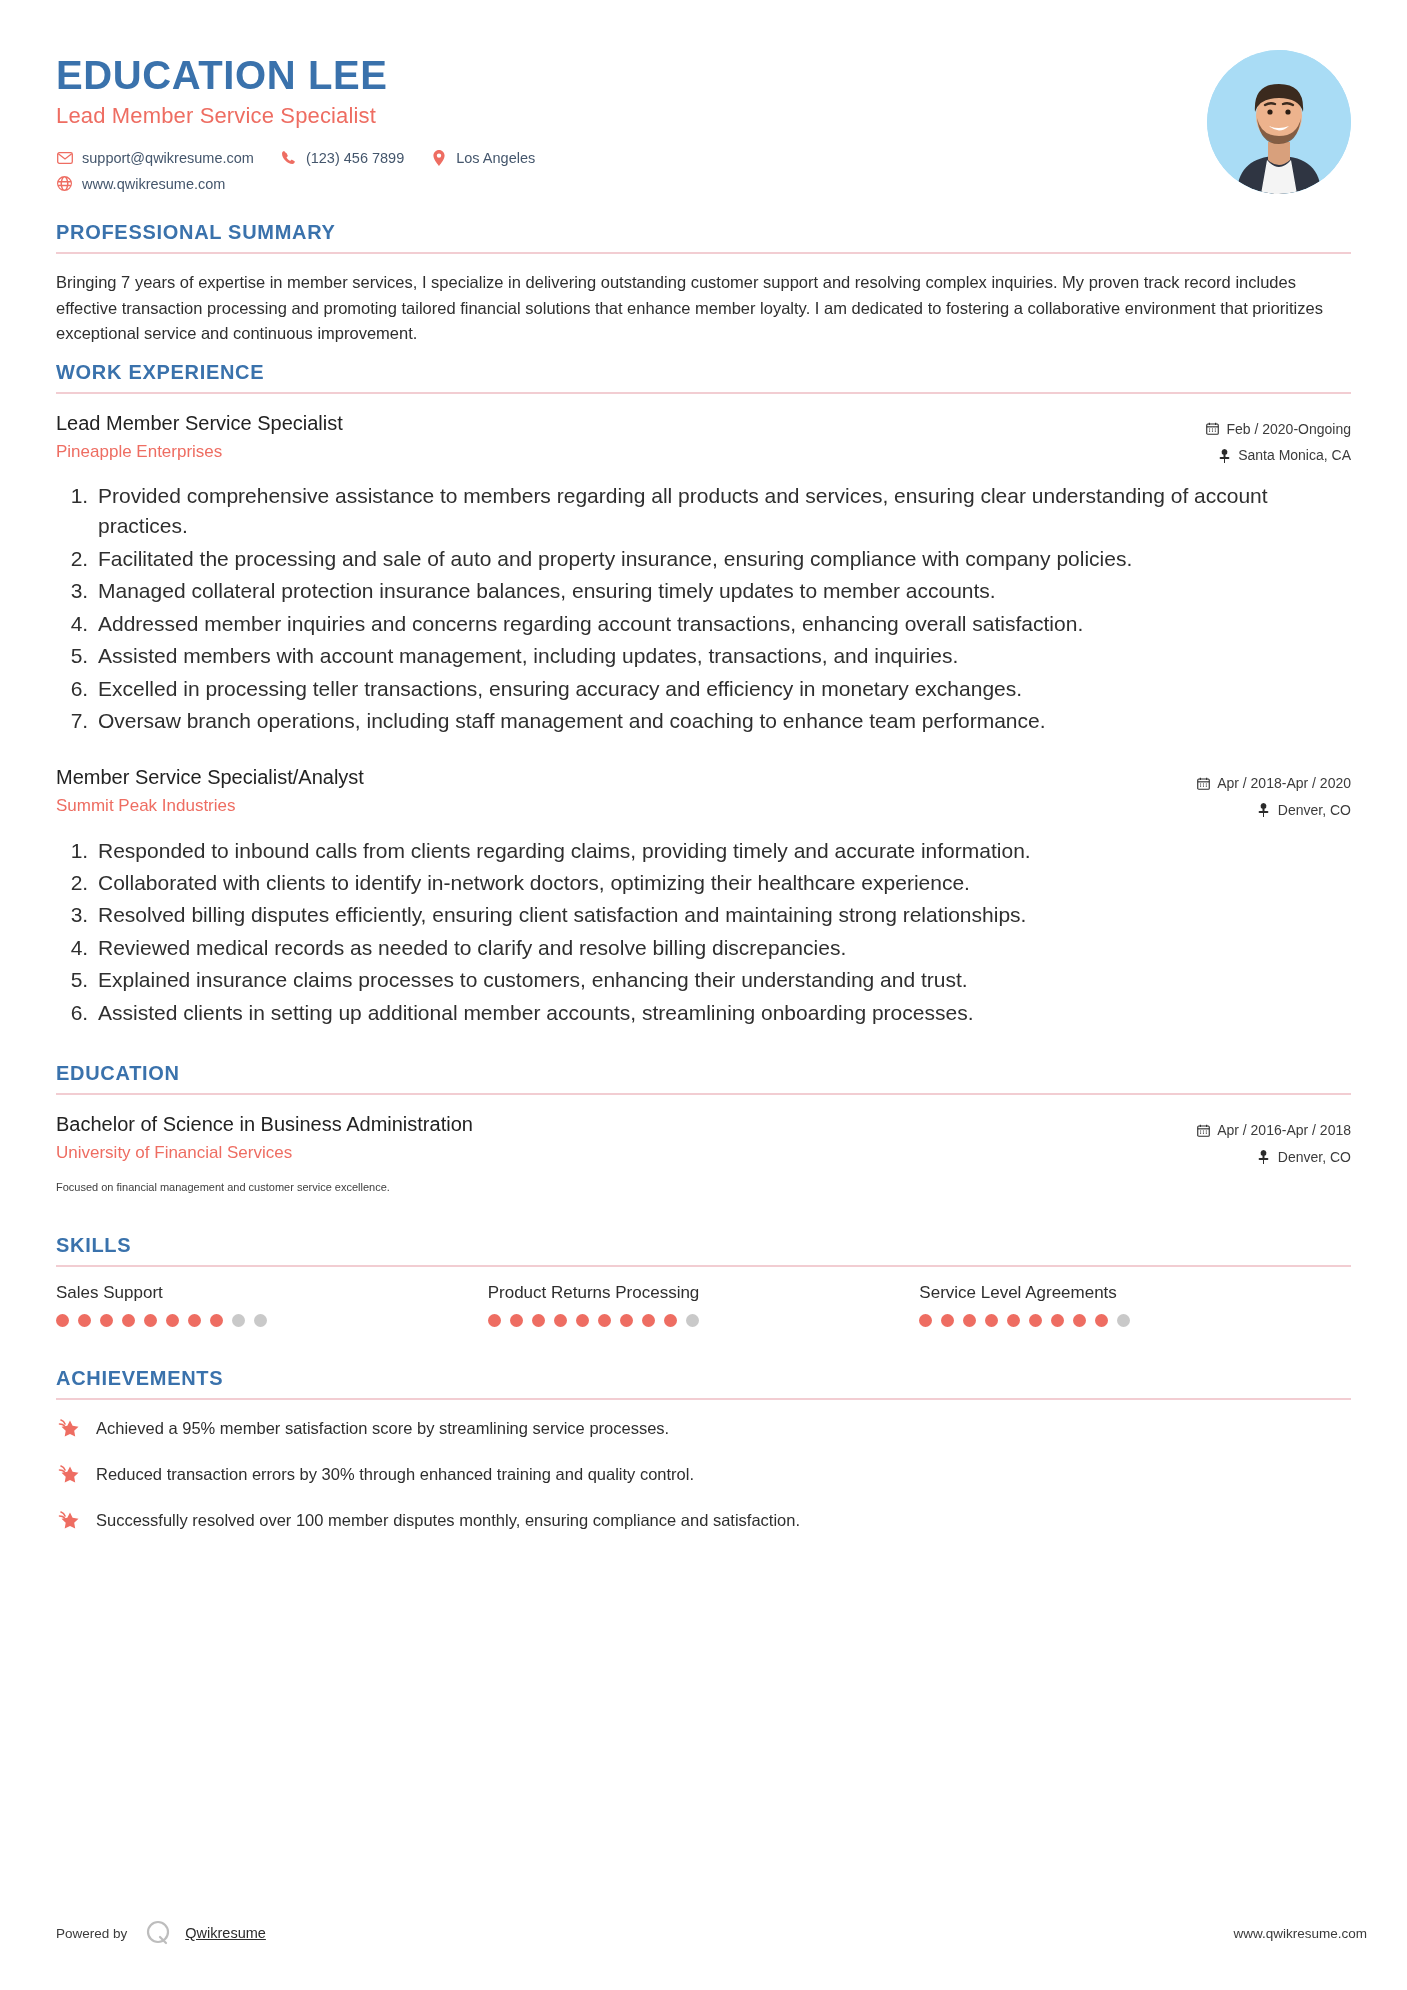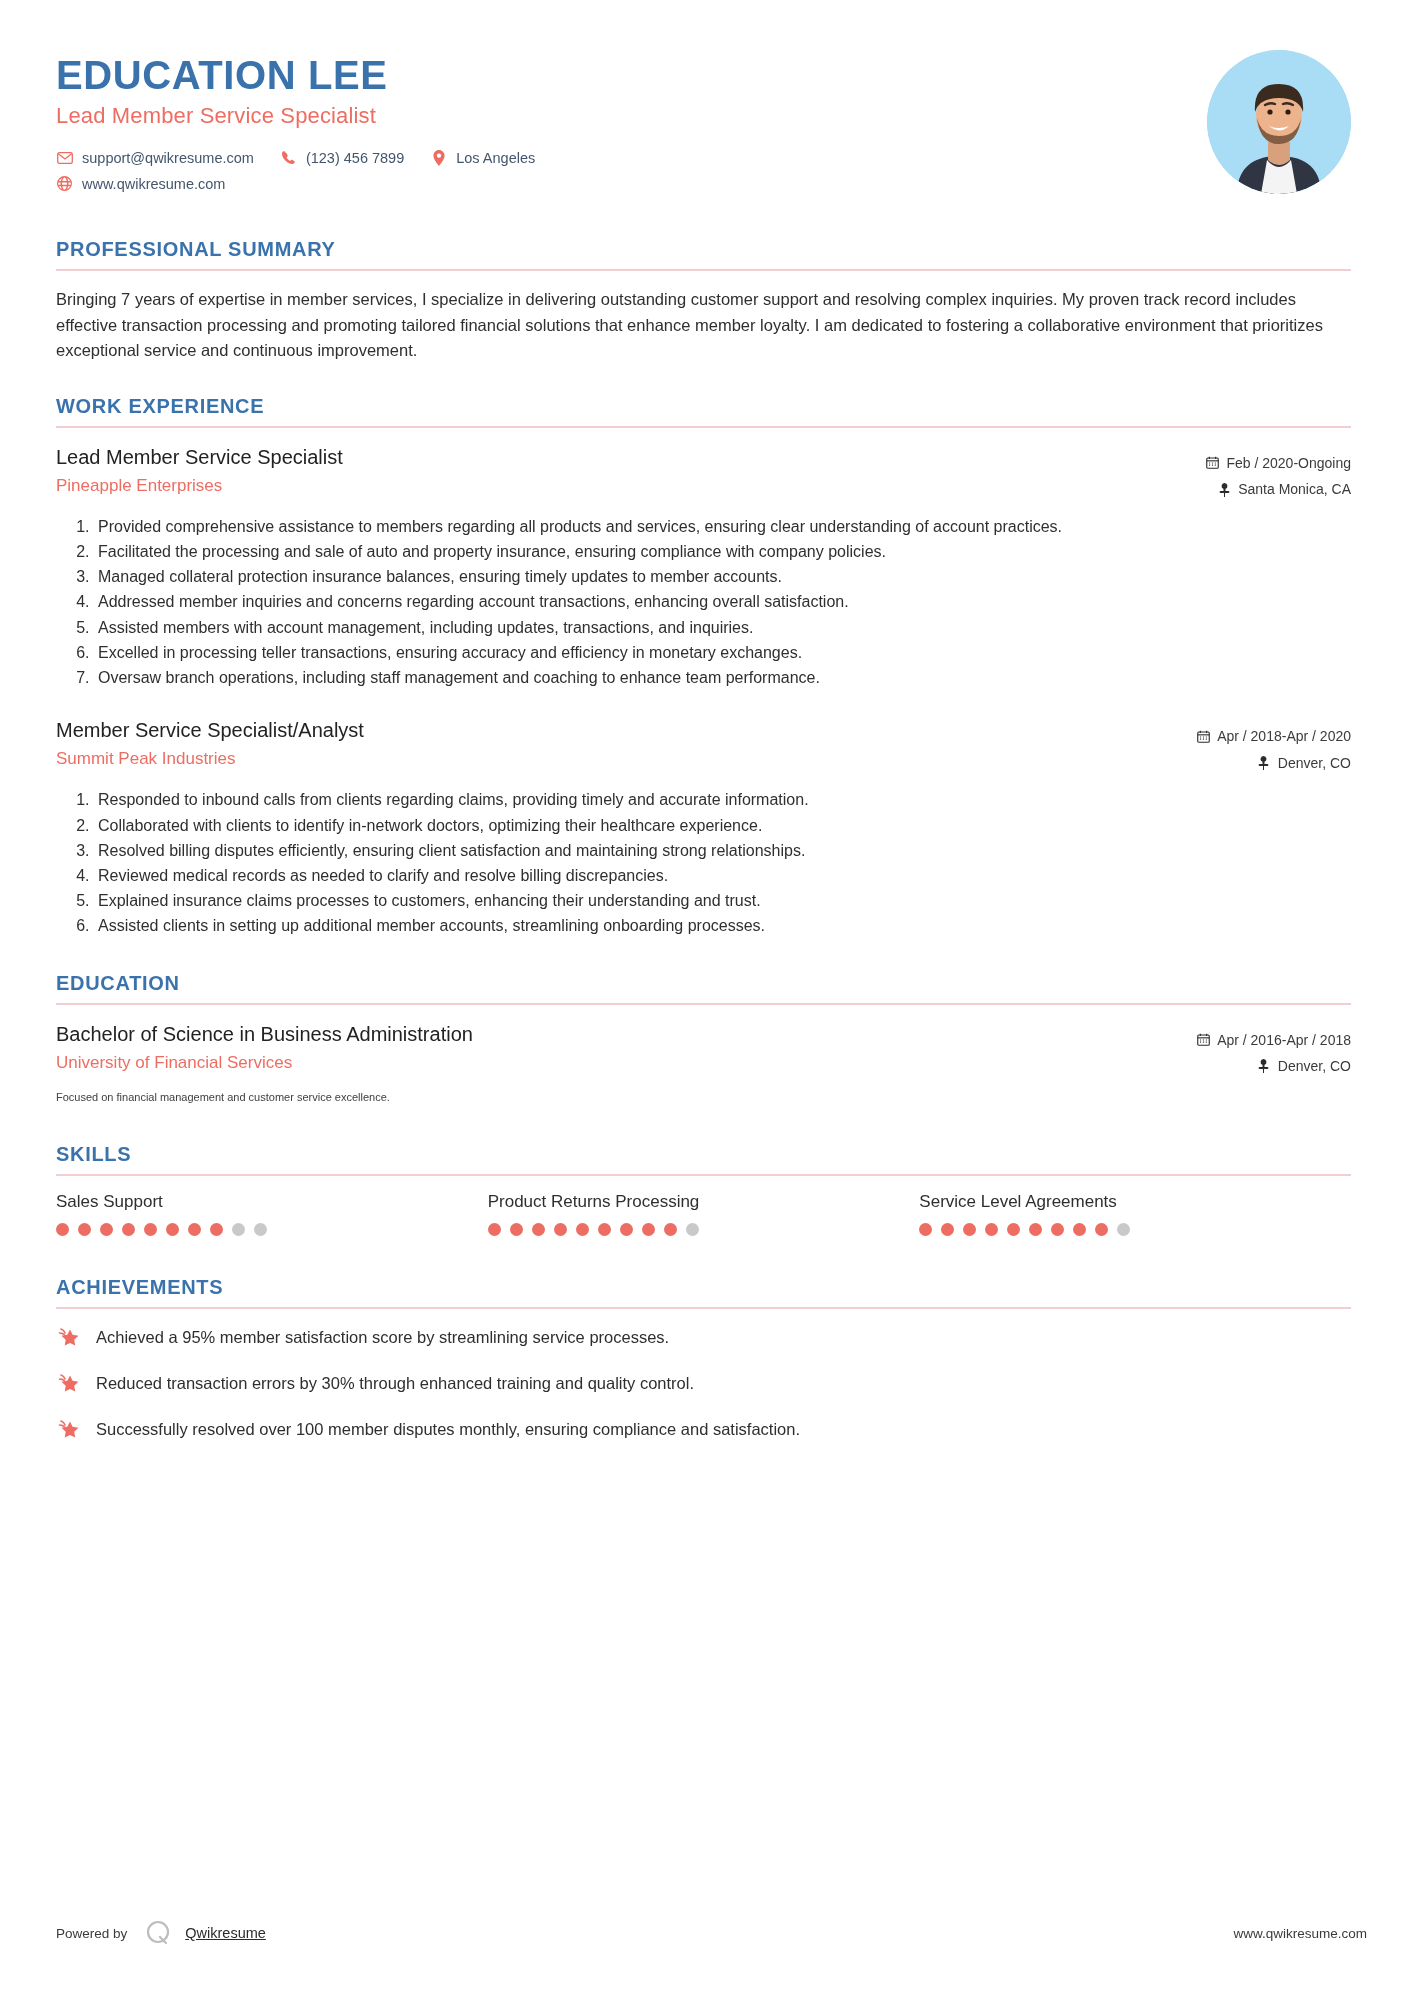--- a/index.html
+++ b/index.html
@@ -86,21 +86,21 @@
     width: 144px;
     height: 144px;
     border-radius: 50%;
     background: #a9dcf5;
     overflow: hidden;
     position: relative;
   }
   .avatar svg { display: block; width: 100%; height: 100%; }
 
   
-  .section { margin-top: 31px; }
+  .section { margin-top: 14px; }
 
   .section-title {
     font-size: 20px;
     font-weight: 700;
     color: #3a72ac;
     letter-spacing: 0.7px;
     padding-bottom: 8px;
   }
 
   .section-rule {
@@ -172,21 +172,21 @@
     flex: 0 0 auto;
   }
   .meta-line .m-icon svg { display: block; }
 
   .entry-bullets {
     margin-top: 12px;
     padding-left: 38px;
     list-style-position: outside;
   }
   .entry-bullets li {
-    font-size: 16px;
+    font-size: 21px;
     line-height: 1.45;
     color: #2f2f2f;
     margin-bottom: 2px;
     padding-left: 4px;
   }
 
   .entry-desc {
     margin-top: 9px;
     font-size: 11px;
     line-height: 1.5;

